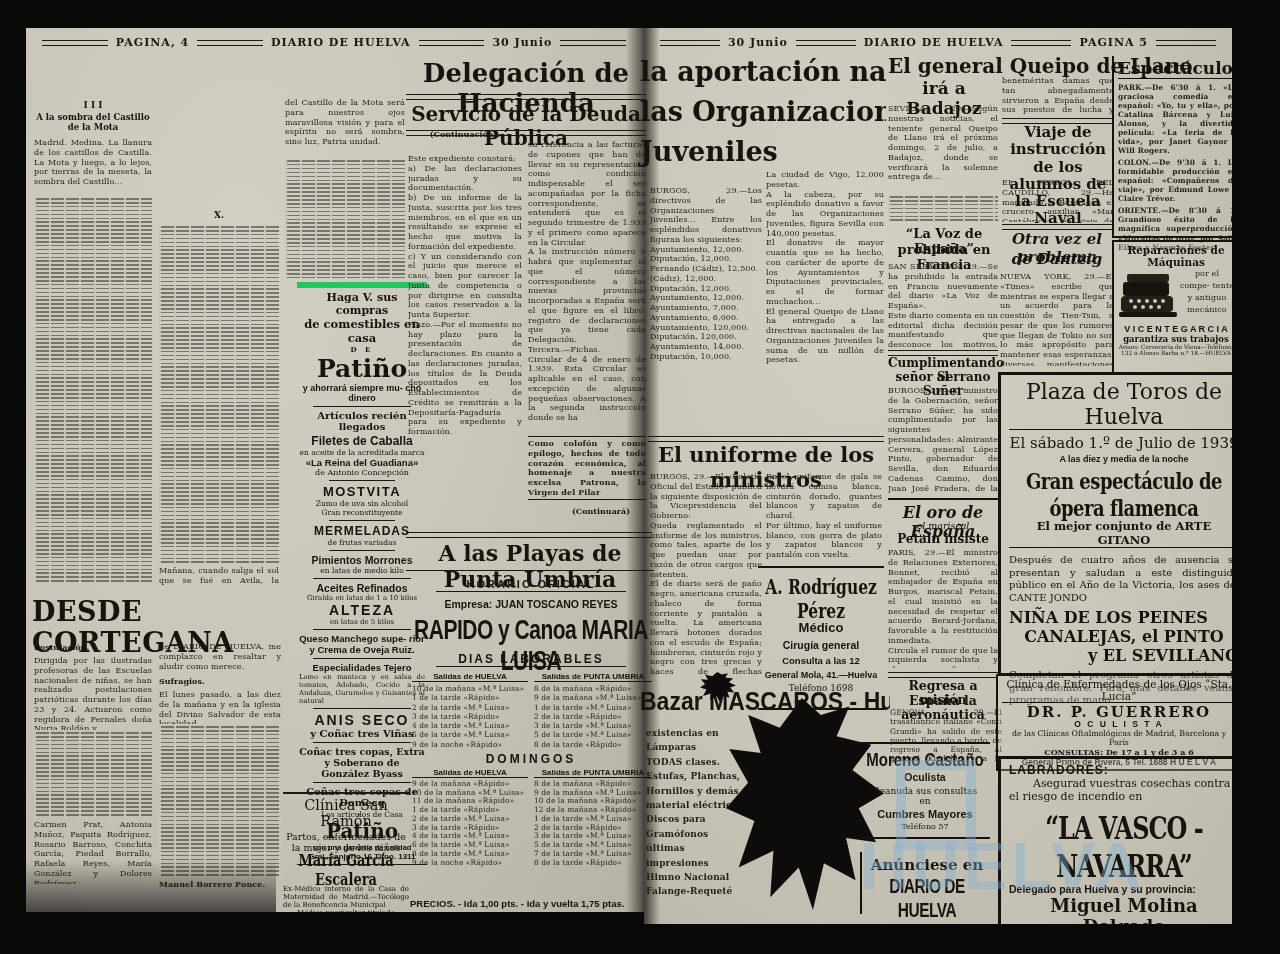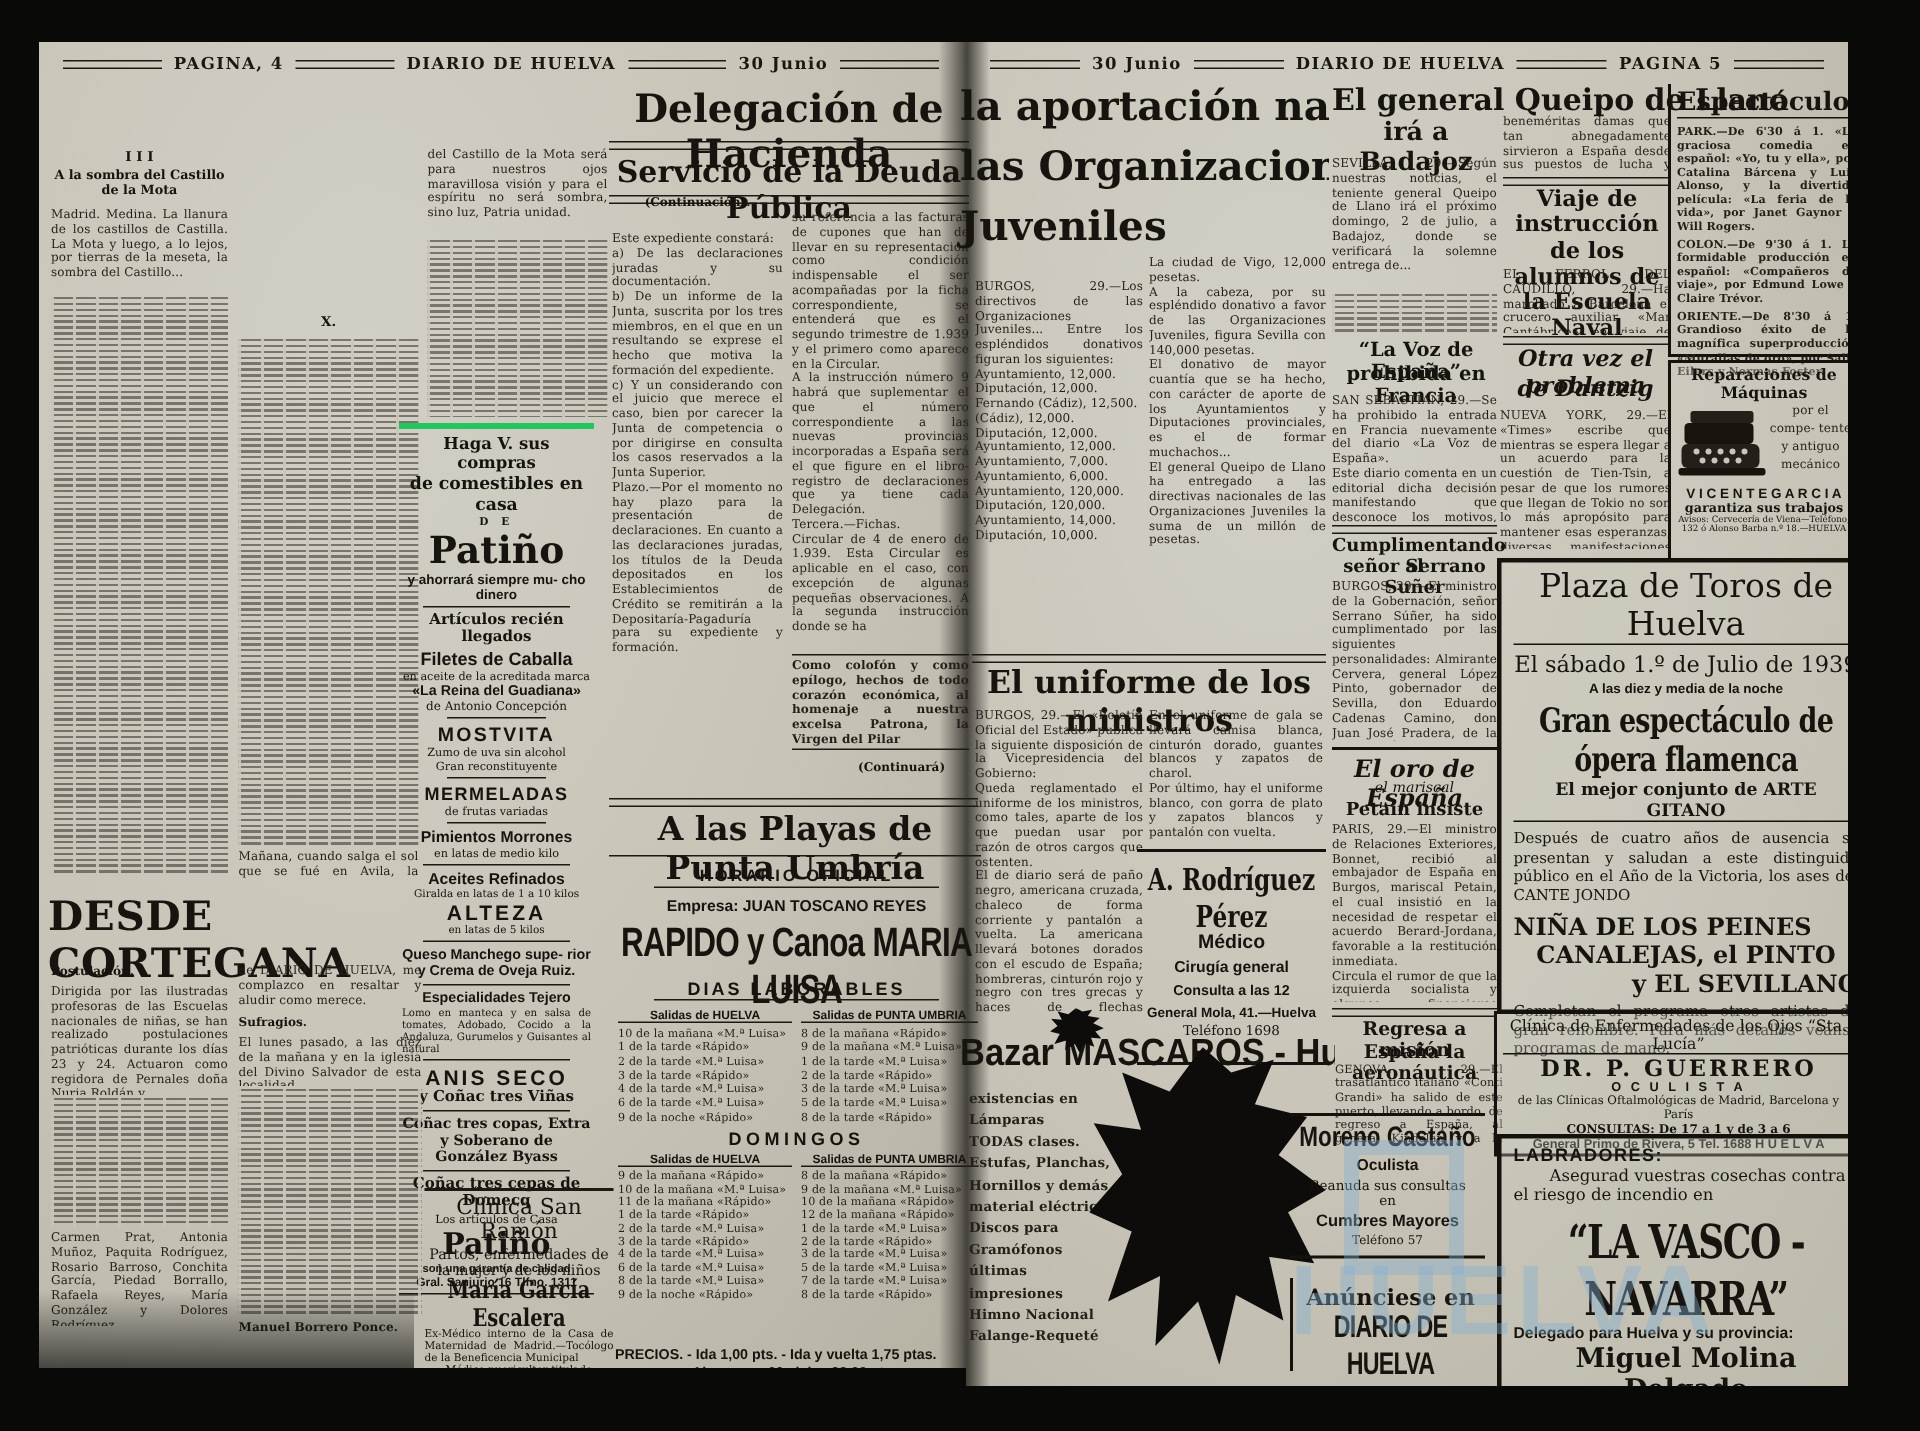--- a/index.html
+++ b/index.html
@@ -53,21 +53,21 @@
   <div class="abs ctr b" style="left:34px;top:100px;width:118px;font-size:9px;">I I I</div>
   <div class="abs ctr b" style="left:34px;top:112px;width:118px;font-size:8.5px;">A la sombra del Castillo de la Mota</div>
   <div class="abs body-txt" style="left:34px;top:138px;width:118px;height:58px;overflow:hidden;">Madrid. Medina. La llanura de los castillos de Castilla. La Mota y luego, a lo lejos, por tierras de la meseta, la sombra del Castillo...</div>
   <div class="abs greek" style="left:34px;top:198px;width:118px;height:386px;"></div>
   <div class="abs ctr b" style="left:159px;top:210px;width:120px;font-size:9px;">X.</div>
   <div class="abs greek" style="left:159px;top:226px;width:120px;height:338px;"></div>
   <div class="abs body-txt" style="left:159px;top:566px;width:120px;height:20px;overflow:hidden;">Mañana, cuando salga el sol que se fué en Avila, la sombra</div>
   <div class="abs body-txt" style="left:285px;top:98px;width:120px;height:60px;overflow:hidden;">del Castillo de la Mota será para nuestros ojos maravillosa visión y para el espíritu no será sombra, sino luz, Patria unidad.</div>
   <div class="abs greek" style="left:285px;top:160px;width:120px;height:118px;"></div>
 
-  <div class="abs ctr" style="left:266px;top:282px;width:126px;border-top:4px solid #22c55e;border-bottom:1px solid #1c1913;padding:3px 2px;">
+  <div class="abs ctr" style="left:297px;top:282px;width:126px;border-top:6px solid #22c55e;border-bottom:1px solid #1c1913;padding:3px 2px;">
     <div class="b" style="font-size:11px;">Haga V. sus compras</div>
     <div class="b" style="font-size:11.5px;">de comestibles en casa</div>
     <div class="b" style="font-size:7px;letter-spacing:3px;">D E</div>
     <div class="b serif" style="font-size:25px;">Patiño</div>
     <div class="b sans" style="font-size:9px;">y ahorrará siempre mu- cho dinero</div>
     <div class="sr" style="margin:3px 14px;"></div>
     <div class="b" style="font-size:10px;">Artículos recién llegados</div>
     <div class="b sans" style="font-size:12px;margin-top:2px;">Filetes de Caballa</div>
     <div style="font-size:7.5px;">en aceite de la acreditada marca</div>
     <div class="b sans" style="font-size:9.5px;">«La Reina del Guadiana»</div>

